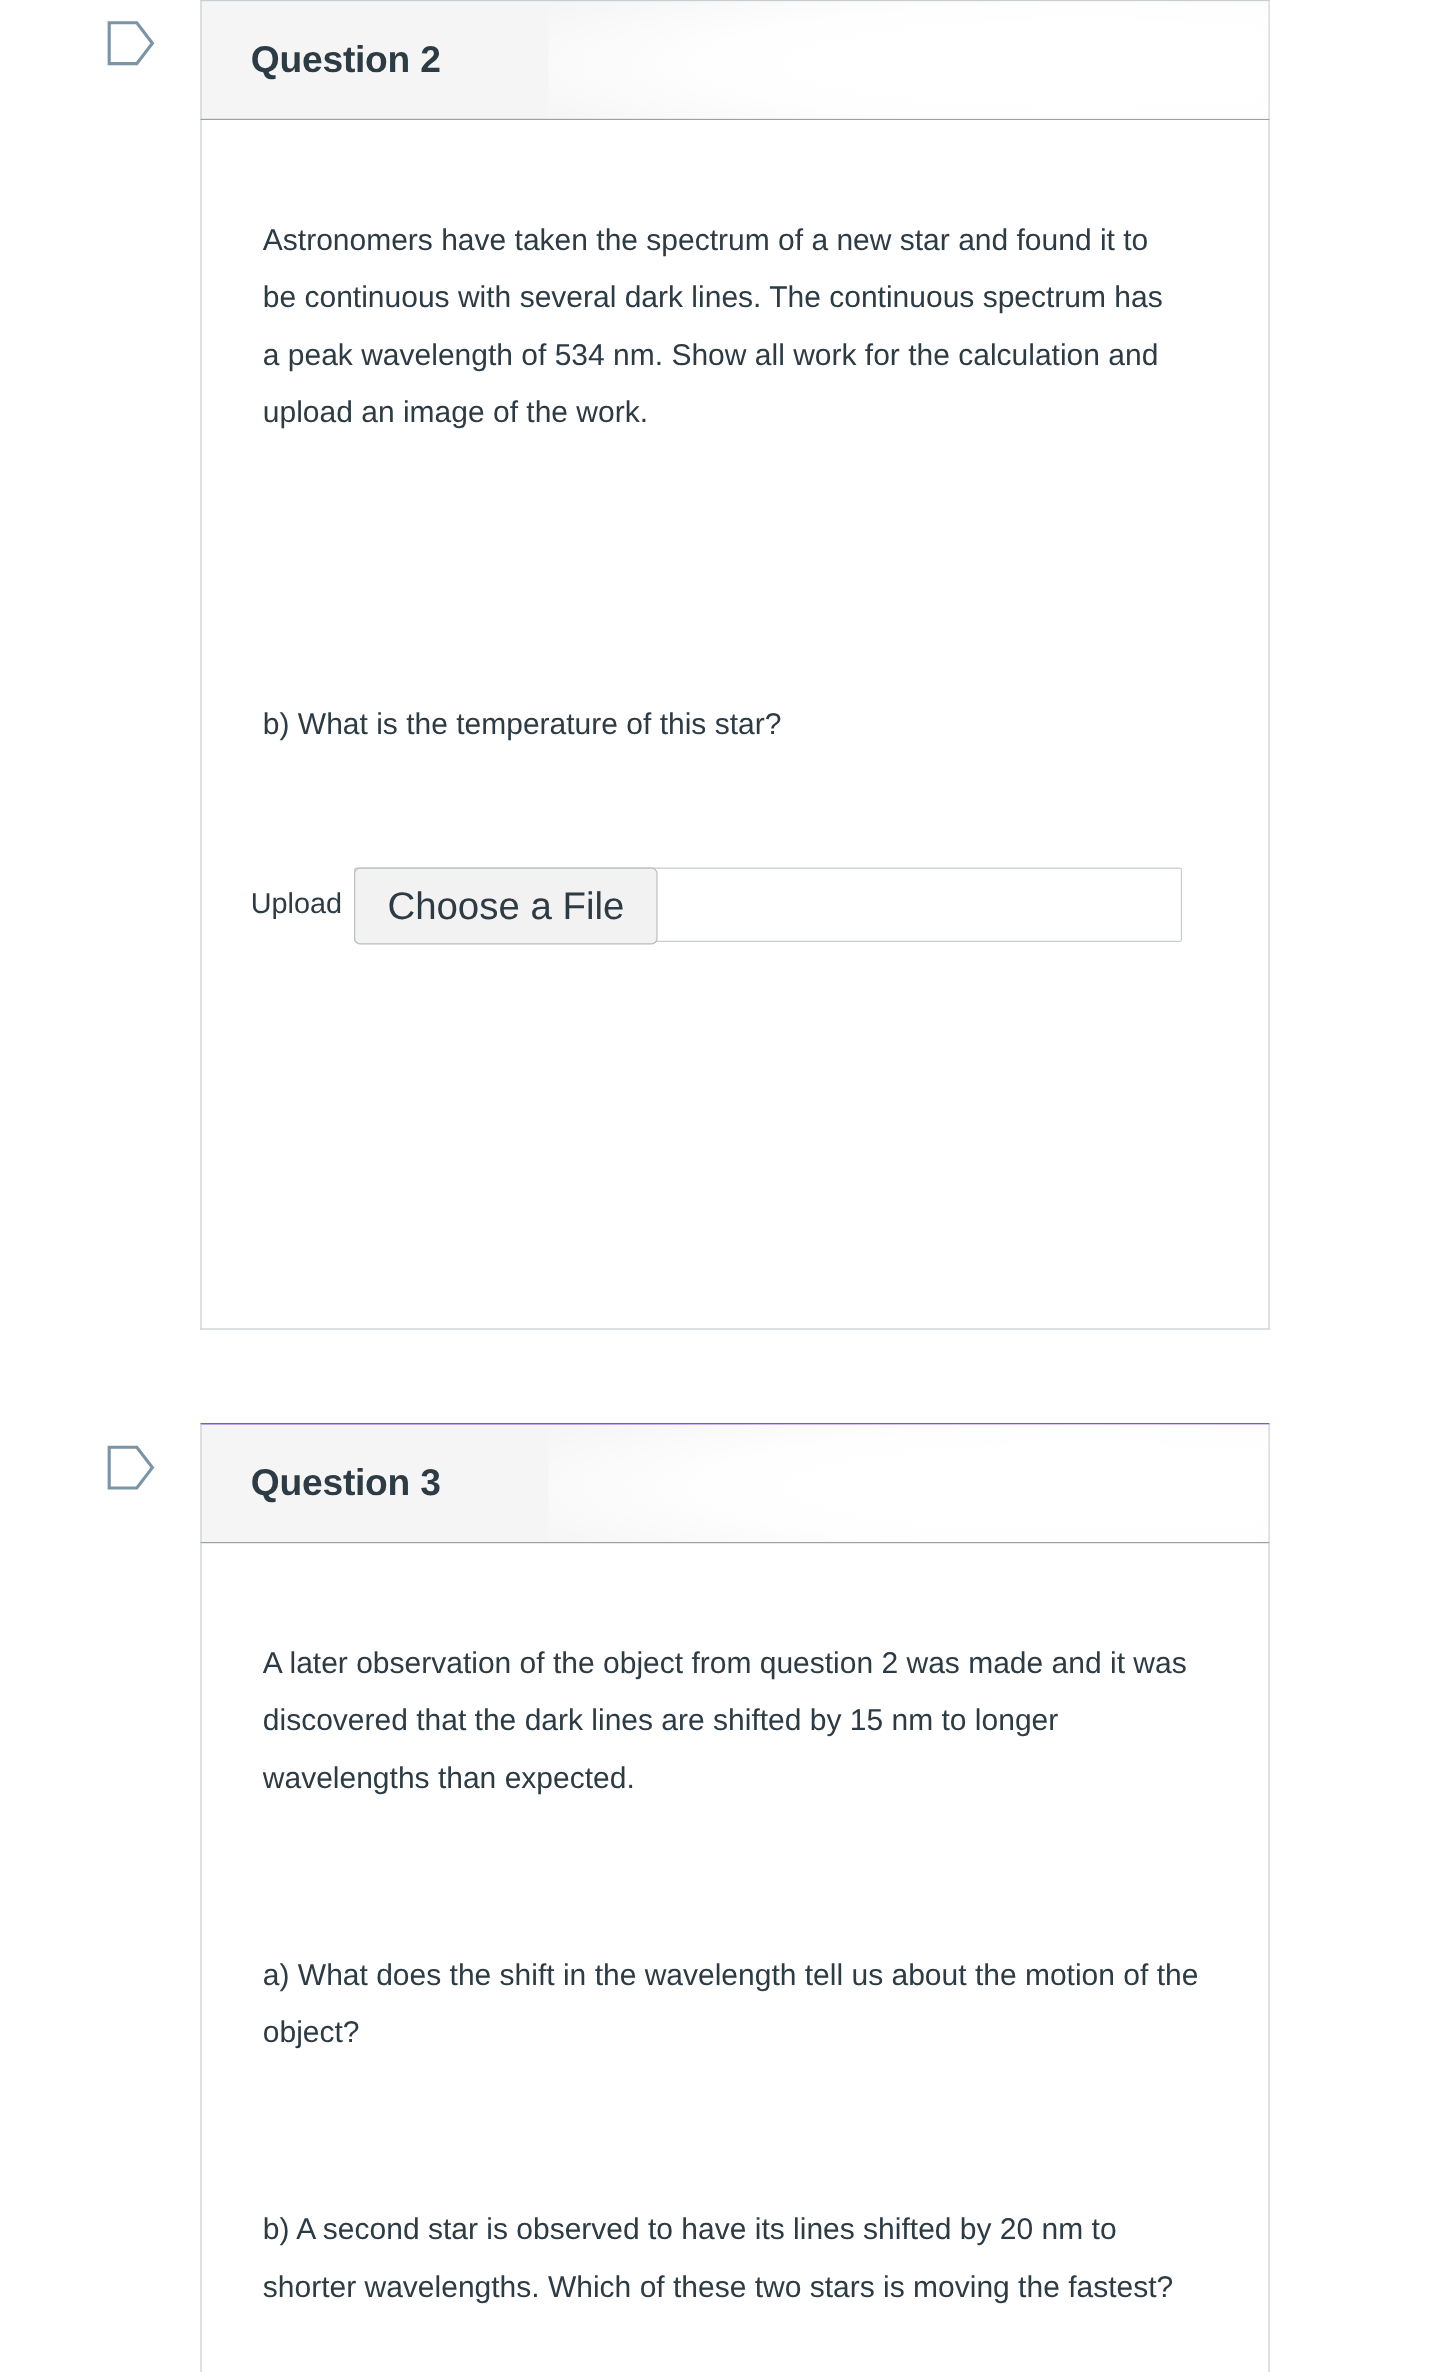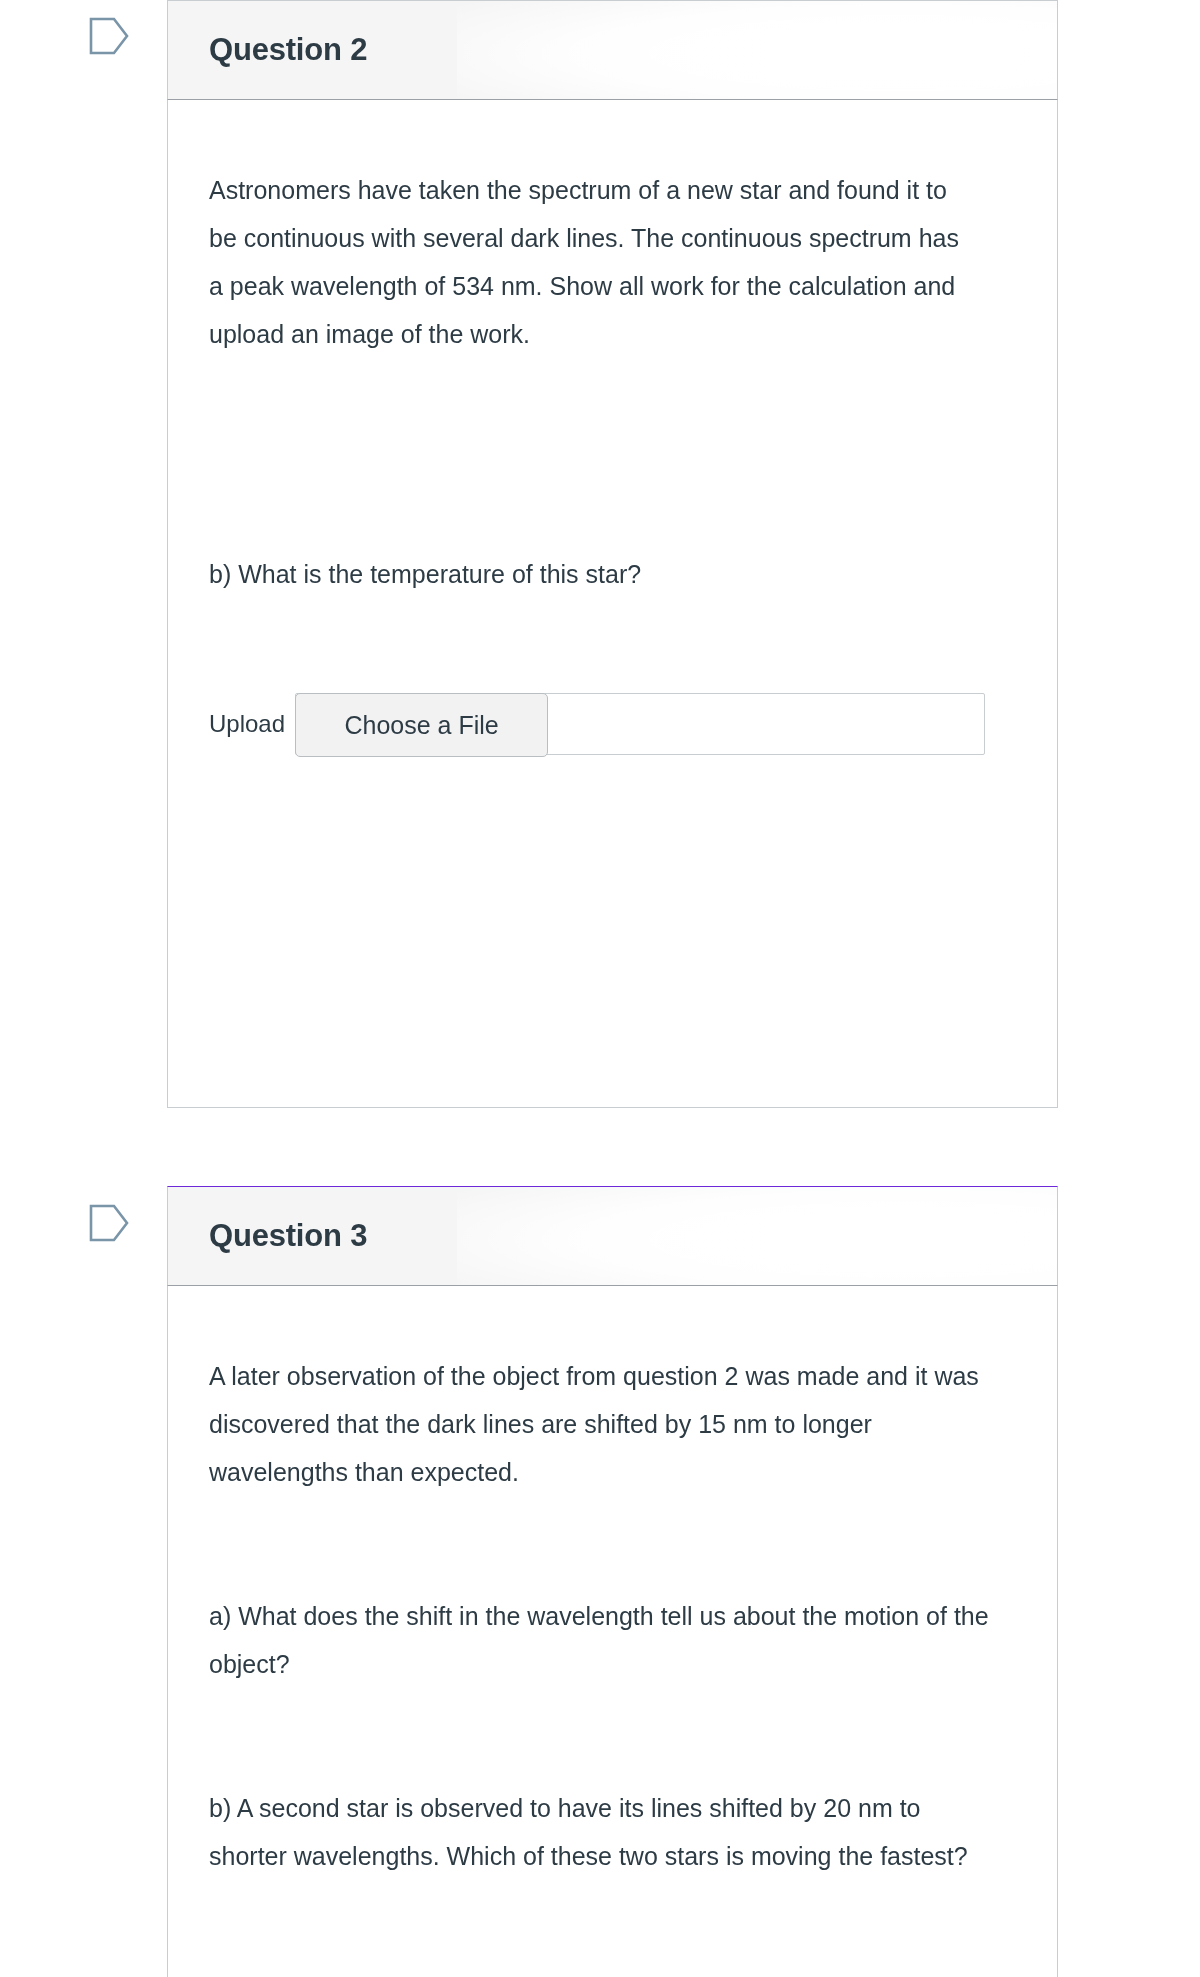--- a/index.html
+++ b/index.html
@@ -79,21 +79,21 @@
   }
 
   .q-inner {
     padding: 66px 40px 0 41px;
   }
 
   .q-text {
     font-size: 25px;
     line-height: 48px;
     color: #2D3B45;
-    margin: 0;
+    margin: 10px;
     max-width: 790px;
   }
   .q-text.w2 { max-width: 760px; }
   .q-text.w3 { max-width: 790px; }
 
   .para-gap { height: 96px; }
   .para-gap-sm { height: 96px; }
 
   
   .flag-icon {
@@ -130,21 +130,21 @@
   .choose-btn {
     min-width: 253px;
     margin: -1px 0 -1px -1px;
     height: 64px;
     background: #F2F2F2;
     border: 1px solid #B8BEC2;
     border-radius: 5px;
     display: flex;
     align-items: center;
     justify-content: center;
-    font-size: 25px;
+    font-size: 32px;
     color: #2D3B45;
     font-family: "Liberation Sans", sans-serif;
     cursor: pointer;
   }
   .file-name {
     flex: 1;
     display: flex;
     align-items: center;
     padding-left: 12px;
     font-size: 24px;

